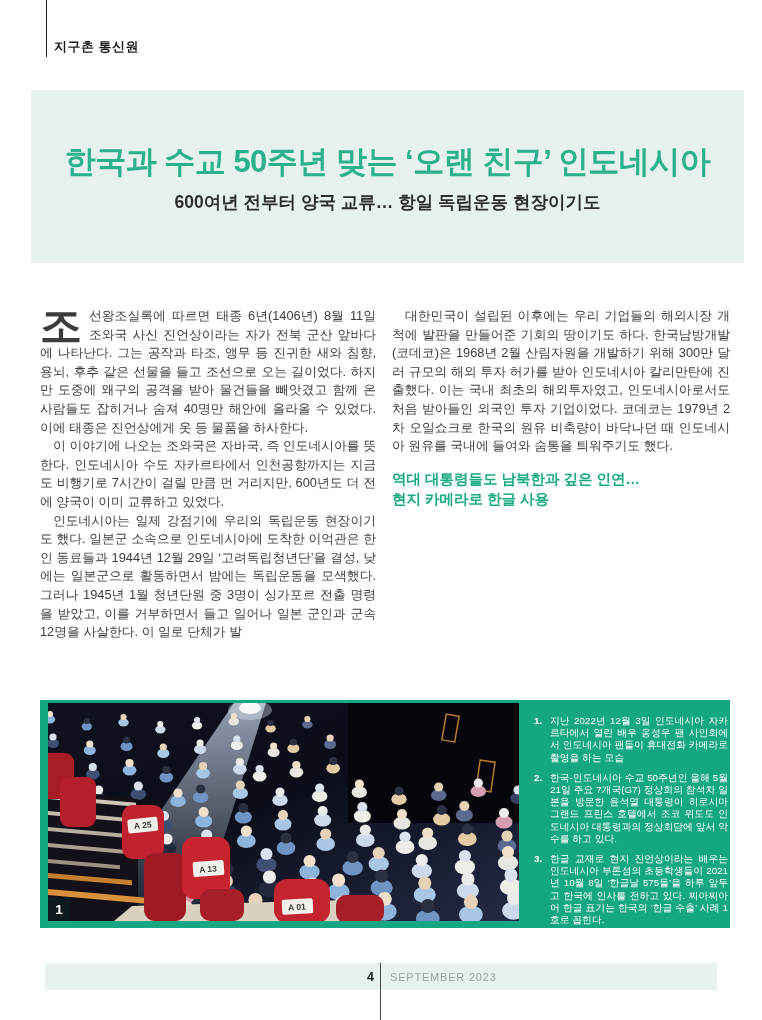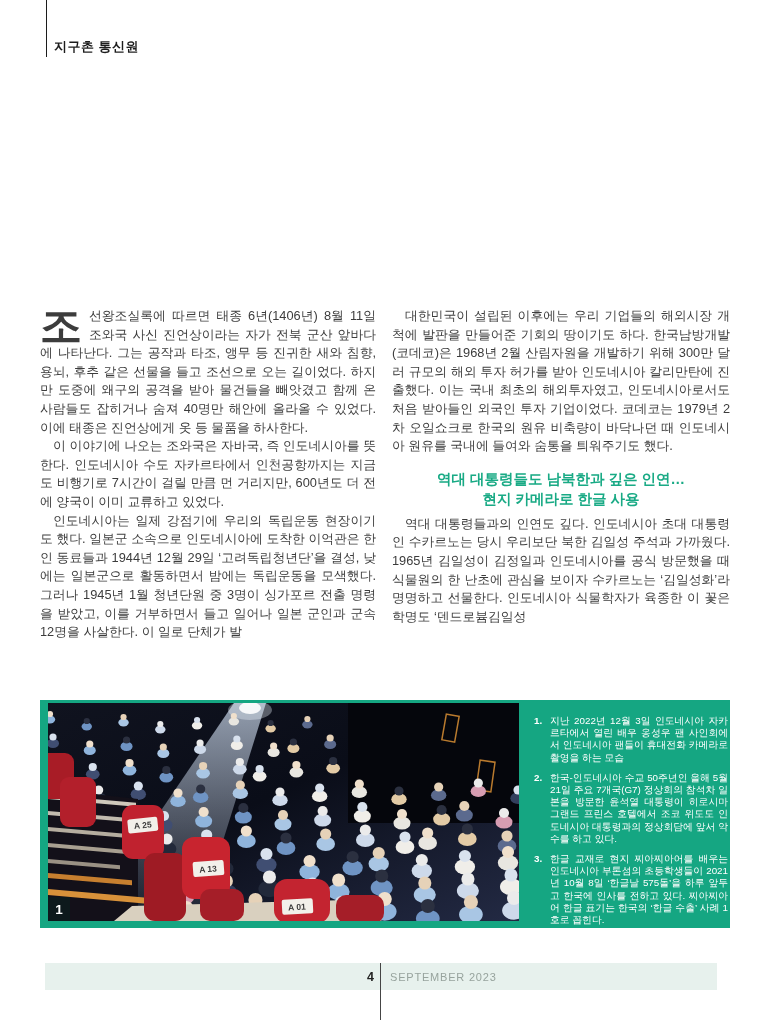--- a/index.html
+++ b/index.html
@@ -16,21 +16,21 @@
   .article-subtitle{margin-top:11px;font-size:17.5px;font-weight:bold;color:#2e2e2e;line-height:22px;}
 
   
   .col{position:absolute;top:307px;font-size:12.8px;line-height:18.6px;text-align:justify;
        word-break:break-all;color:#3c3c3c;}
   .col-left{left:40px;width:336px;}
   .col-right{left:392px;width:338px;}
   .col p{margin:0;}
   .col p.indent{text-indent:13px;}
   .drop-cap{float:left;font-size:42px;line-height:36px;font-weight:bold;color:#3c3c3c;margin:1px 7px 0 0;}
-  .section-heading{font-size:14.5px;font-weight:bold;color:#19aa85;line-height:20px;margin:13px 0 6px 0;text-align:center;}
+  .section-heading{font-size:14.5px;font-weight:bold;color:#19aa85;line-height:20px;margin:13px 0 6px 0;text-align:left;}
 
   
   .photo-panel{position:absolute;left:40px;top:700px;width:690px;height:228px;background:#15a682;}
   .photo-frame{position:absolute;left:8px;top:3px;width:471px;height:218px;overflow:hidden;}
   .photo-frame svg{display:block;width:100%;height:100%;}
   .photo-index-badge{position:absolute;left:0;bottom:0;width:22px;height:24px;background:rgba(10,32,30,.6);
       color:#ffffff;font-size:13.5px;font-weight:bold;display:flex;align-items:center;justify-content:center;}
   .captions{position:absolute;left:494px;top:15px;width:194px;color:#ffffff;}
   .cap-item{display:grid;grid-template-columns:13px 1fr;column-gap:3px;margin-bottom:8px;
             font-size:9.8px;line-height:12.2px;text-align:justify;word-break:break-all;}
@@ -47,34 +47,37 @@
                    font-family:"Liberation Sans","DejaVu Sans",sans-serif;}
 </style>
 </head>
 <body>
 
 <div id="page">
 
   <div class="kicker-rule"></div>
   <div class="kicker">지구촌 통신원</div>
 
+  <div class="title-box">
+    <div class="article-title">한국과 수교 50주년 맞는 ‘오랜 친구’ 인도네시아</div>
+    <div class="article-subtitle">600여년 전부터 양국 교류… 항일 독립운동 현장이기도</div>
+  </div>
 
   <div class="col col-left">
     <p><span class="drop-cap">조</span><span>선왕조실록에 따르면 태종 6년(1406년) 8월 11일 조와국 사신 진언상이라는 자가 전북 군산 앞바다에 나타난다. 그는 공작과 타조, 앵무 등 진귀한 새와 침향, 용뇌, 후추 같은 선물을 들고 조선으로 오는 길이었다. 하지만 도중에 왜구의 공격을 받아 물건들을 빼앗겼고 함께 온 사람들도 잡히거나 숨져 40명만 해안에 올라올 수 있었다. 이에 태종은 진언상에게 옷 등 물품을 하사한다.</span></p>
     <p class="indent">이 이야기에 나오는 조와국은 자바국, 즉 인도네시아를 뜻한다. 인도네시아 수도 자카르타에서 인천공항까지는 지금도 비행기로 7시간이 걸릴 만큼 먼 거리지만, 600년도 더 전에 양국이 이미 교류하고 있었다.</p>
     <p class="indent">인도네시아는 일제 강점기에 우리의 독립운동 현장이기도 했다. 일본군 소속으로 인도네시아에 도착한 이억관은 한인 동료들과 1944년 12월 29일 ‘고려독립청년단’을 결성, 낮에는 일본군으로 활동하면서 밤에는 독립운동을 모색했다. 그러나 1945년 1월 청년단원 중 3명이 싱가포르 전출 명령을 받았고, 이를 거부하면서 들고 일어나 일본 군인과 군속 12명을 사살한다. 이 일로 단체가 발</p>
   </div>
 
   <div class="col col-right">
     <p class="indent">대한민국이 설립된 이후에는 우리 기업들의 해외시장 개척에 발판을 만들어준 기회의 땅이기도 하다. 한국남방개발(코데코)은 1968년 2월 산림자원을 개발하기 위해 300만 달러 규모의 해외 투자 허가를 받아 인도네시아 칼리만탄에 진출했다. 이는 국내 최초의 해외투자였고, 인도네시아로서도 처음 받아들인 외국인 투자 기업이었다. 코데코는 1979년 2차 오일쇼크로 한국의 원유 비축량이 바닥나던 때 인도네시아 원유를 국내에 들여와 숨통을 틔워주기도 했다.</p>
     <div class="section-heading">
       <div>역대 대통령들도 남북한과 깊은 인연…</div>
       <div>현지 카메라로 한글 사용</div>
     </div>
-    <p class="indent">역대 대통령들과의 인연도 깊다. 인도네시아 초대 대통령인 수카르노는 당시 우리보단 북한 김일성 주석과 가까웠다. 1965년 김일성이 김정일과 인도네시아를 공식 방문했을 때 식물원의 한 난초에 관심을 보이자 수카르노는 ‘김일성화’라 명명하고 선물한다. 인도네시아 식물학자가 육종한 이 꽃은 학명도 ‘덴드로븀김일성</p>
   </div>
 
   <div class="photo-panel">
     <div class="photo-frame">
       <svg viewBox="0 0 471 218">
         <defs>
           <linearGradient id="bg" x1="0" y1="0" x2="1" y2="1">
             <stop offset="0" stop-color="#10131f"></stop>
             <stop offset="0.45" stop-color="#0a0d18"></stop>
             <stop offset="1" stop-color="#232a44"></stop>
@@ -308,21 +311,21 @@
       <div class="cap-item">
         <span class="cap-num">1.</span>
         <span class="cap-text">지난 2022년 12월 3일 인도네시아 자카르타에서 열린 배우 옹성우 팬 사인회에서 인도네시아 팬들이 휴대전화 카메라로 촬영을 하는 모습</span>
       </div>
       <div class="cap-item">
         <span class="cap-num">2.</span>
         <span class="cap-text">한국-인도네시아 수교 50주년인 올해 5월 21일 주요 7개국(G7) 정상회의 참석차 일본을 방문한 윤석열 대통령이 히로시마 그랜드 프린스 호텔에서 조코 위도도 인도네시아 대통령과의 정상회담에 앞서 악수를 하고 있다.</span>
       </div>
       <div class="cap-item">
         <span class="cap-num">3.</span>
-        <span class="cap-text">한글 교재로 현지 찌아찌아어를 배우는 인도네시아 부톤섬의 초등학생들이 2021년 10월 8일 ‘한글날 575돌’을 하루 앞두고 한국에 인사를 전하고 있다. 찌아찌아어 한글 표기는 한국의 ‘한글 수출’ 사례 1호로 꼽힌다.</span>
+        <span class="cap-text">한글 교재로 현지 진언상이라는 배우는 인도네시아 부톤섬의 초등학생들이 2021년 10월 8일 ‘한글날 575돌’을 하루 앞두고 한국에 인사를 전하고 있다. 찌아찌아어 한글 표기는 한국의 ‘한글 수출’ 사례 1호로 꼽힌다.</span>
       </div>
       <div class="cap-item">
         <span class="cap-num">4.</span>
         <span class="cap-text">서경덕 성신여대 교수가 지난 8월 한국어 및 인도네시아어로 제작해 배포한 인도네시아 내 한국 독립운동 유적지 안내서</span>
       </div>
     </div>
   </div>
 
   <div class="footer-bar"></div>
   <div class="page-number">4</div>

